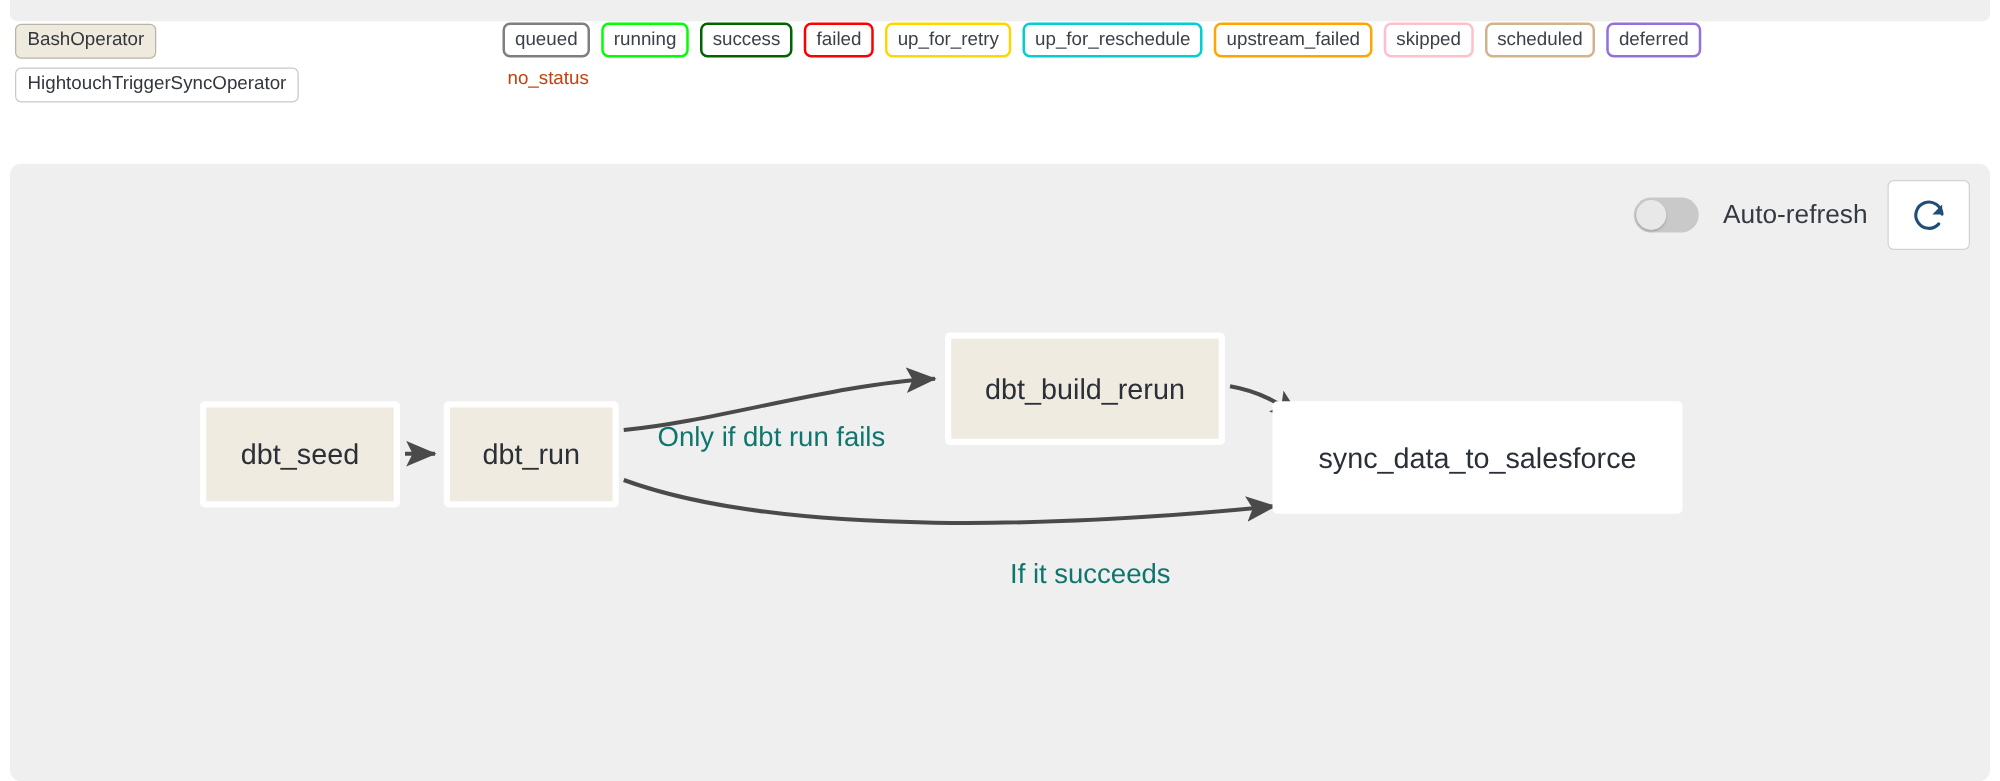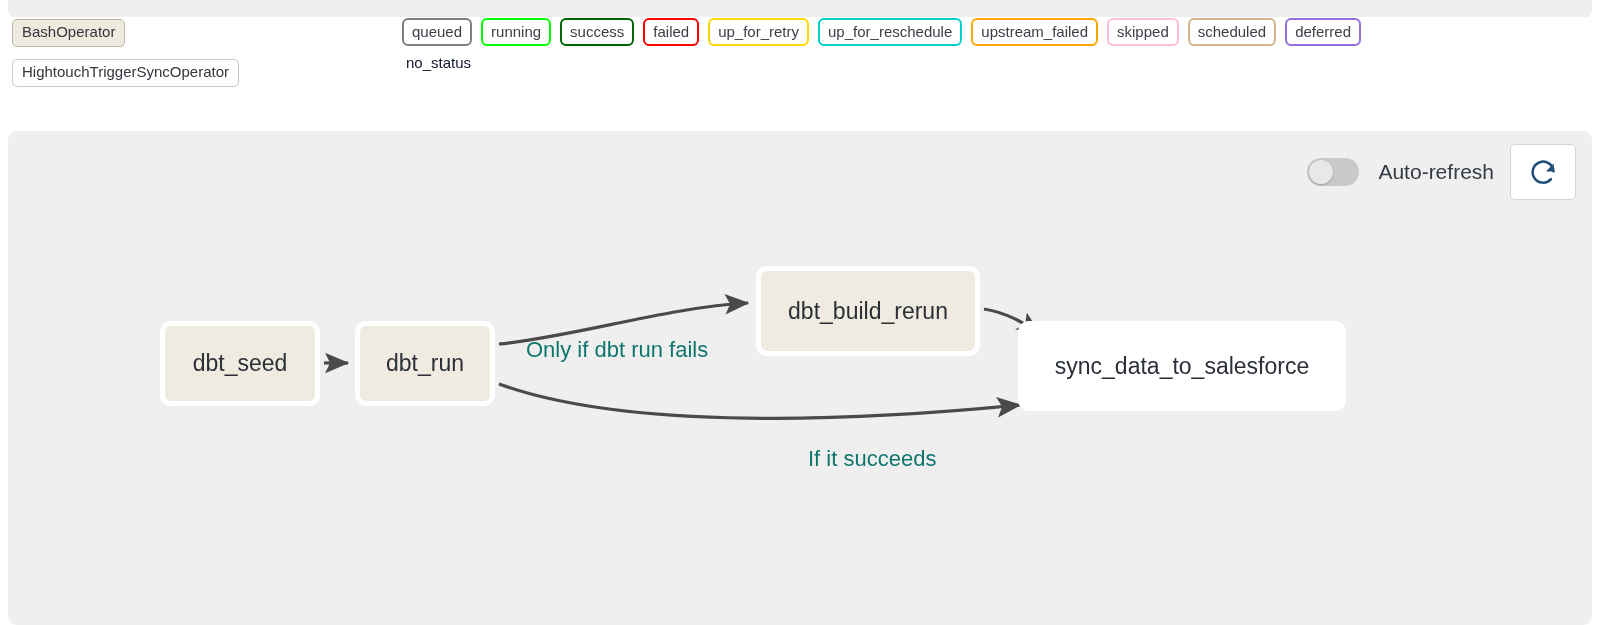--- a/index.html
+++ b/index.html
@@ -29,41 +29,41 @@
     display: inline-block;
     border: 1px solid #b9b4a8;
     border-radius: 5px;
     padding: 4px 9px 5px 9px;
     font-size: 15px;
     color: #33373d;
     line-height: 1.12;
     white-space: nowrap;
   }
   .op-chip.bash { background: #eeeade; border-color: #bab5a6; }
-  .op-chip.hightouch { background: #ffffff; border-color: #c9c9c9; margin-top: 12px; }
+  .op-chip.hightouch { background: #ffffff; border-color: #c9c9c9; margin-top: 7px; }
 
   .status-legend {
     position: absolute; left: 402px; top: 4px;
     display: flex; align-items: flex-start; flex-wrap: nowrap;
   }
   .status-col { display: flex; flex-direction: column; align-items: flex-start; }
   .status-chip {
     display: inline-block;
     border: 2px solid #888;
     border-radius: 6px;
     padding: 3px 8px 4px 8px;
     font-size: 15px;
     color: #3b4049;
     background: #fff;
     line-height: 1.15;
     white-space: nowrap;
     margin-right: 9px;
   }
   .status-note {
-    font-size: 15px; color: #0f172a;
+    font-size: 15px; color: #c2410c;
     margin-top: 8px; margin-left: 4px; white-space: nowrap;
   }
 
   
   .graph-panel {
     position: absolute; left: 8px; top: 131px;
     width: 1584px; height: 494px;
     background: #efefef;
     border-radius: 9px;
   }
@@ -99,21 +99,21 @@
     cursor: pointer;
   }
   .refresh-btn svg { display: block; }
 
   
   .graph-canvas { position: absolute; left: 0; top: 0; width: 1584px; height: 494px; }
   .graph-canvas svg { position: absolute; left: 0; top: 0; }
 
   .node {
     position: absolute;
-    border-radius: 11px;
+    border-radius: 4px;
     border: 5px solid #ffffff;
     display: flex; align-items: center; justify-content: center;
     font-size: 23px;
     color: #2b3038;
     white-space: nowrap;
     cursor: pointer;
   }
   .node.bash { background: #efebe0; }
   .node.hightouch { background: #ffffff; }
 

